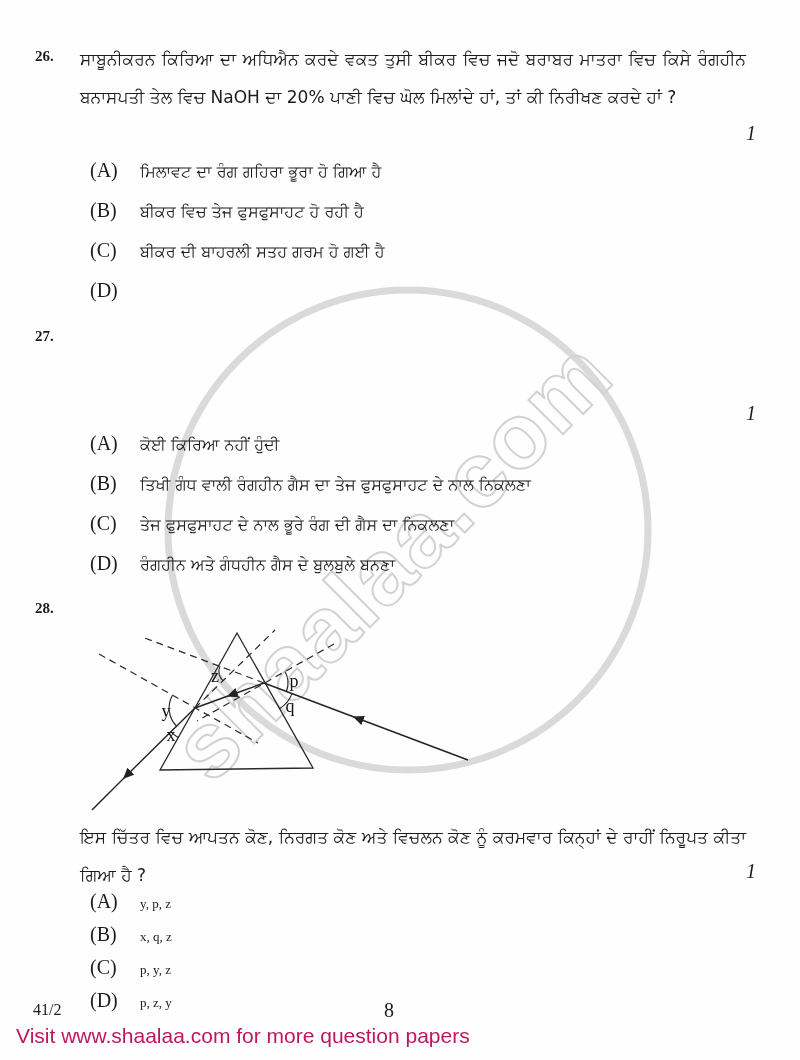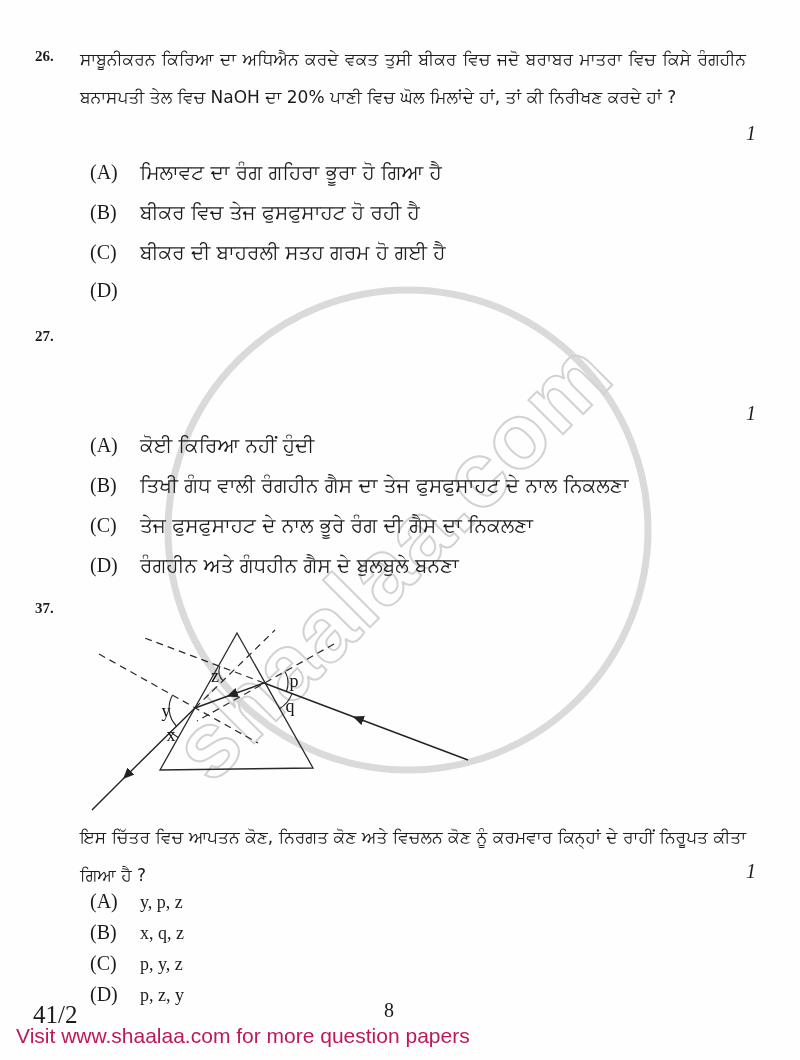--- a/index.html
+++ b/index.html
@@ -8,26 +8,26 @@
     background:#fefefe;overflow:hidden;
     font-family:"DejaVu Sans",sans-serif;color:#1c1c1c;
   }
   .wm{position:absolute;left:0;top:0;pointer-events:none;}
   .qnum{position:absolute;left:35px;font-family:"Liberation Serif",serif;font-weight:bold;font-size:15px;}
   .qtext{position:absolute;left:80px;width:666px;font-size:17px;line-height:38px;text-align:justify;}
   .marks{position:absolute;left:746px;font-family:"Liberation Serif",serif;font-style:italic;font-size:20px;}
   .opts{position:absolute;left:90px;width:660px;}
   .opt{display:flex;align-items:baseline;margin-bottom:14px;}
   .opt .letter{flex:none;width:50px;font-family:"Liberation Serif",serif;font-size:20px;}
-  .opt .otext{font-size:20px;line-height:26px;}
+  .opt .otext{font-size:16px;line-height:26px;}
   .opts-latin .opt{margin-bottom:8px;}
-  .opts-latin .otext{font-family:"Liberation Serif",serif;font-size:18px;line-height:22px;}
+  .opts-latin .otext{font-family:"Liberation Serif",serif;font-size:13px;line-height:22px;}
   .diagram{position:absolute;left:78px;top:612px;}
   .diagram .lbl{font-family:"Liberation Serif",serif;font-size:18px;fill:#141414;}
-  .footer-code{position:absolute;left:33px;top:1001px;font-family:"Liberation Serif",serif;font-size:25px;}
+  .footer-code{position:absolute;left:33px;top:1001px;font-family:"Liberation Serif",serif;font-size:16px;}
   .footer-page{position:absolute;left:384px;top:999px;font-family:"Liberation Serif",serif;font-size:20px;}
   .footer-banner{position:absolute;left:16px;top:1024px;font-family:"Liberation Sans",sans-serif;font-size:21px;color:#be185d;white-space:nowrap;}
 </style>
 </head>
 <body>
 
 <div class="page">
 
   <svg class="wm" width="800" height="1060" viewBox="0 0 800 1060">
     <circle cx="408" cy="530" r="240" fill="none" stroke="#dadada" stroke-width="7"></circle>
@@ -69,21 +69,21 @@
     <div class="opt">
       <span class="letter">(C)</span>
       <span class="otext">ਤੇਜ ਫੁਸਫੁਸਾਹਟ ਦੇ ਨਾਲ ਭੂਰੇ ਰੰਗ ਦੀ ਗੈਸ ਦਾ ਨਿਕਲਣਾ</span>
     </div>
     <div class="opt">
       <span class="letter">(D)</span>
       <span class="otext">ਰੰਗਹੀਨ ਅਤੇ ਗੰਧਹੀਨ ਗੈਸ ਦੇ ਬੁਲਬੁਲੇ ਬਨਣਾ</span>
     </div>
   </div>
 
-  <div class="qnum" style="top:600px">37.</div>
+  <div class="qnum" style="top:600px">28.</div>
 
   <svg class="diagram" width="410" height="210" viewBox="0 0 410 210">
     <defs>
       <marker id="arrow" markerWidth="10" markerHeight="10" refX="7" refY="3.5" orient="auto">
         <path d="M0,0 L8,3.5 L0,7 Z" fill="#232323"></path>
       </marker>
     </defs>
 
     <polygon points="159,21 82,158 235,156" fill="none" stroke="#2a2a2a" stroke-width="1.3"></polygon>
 

